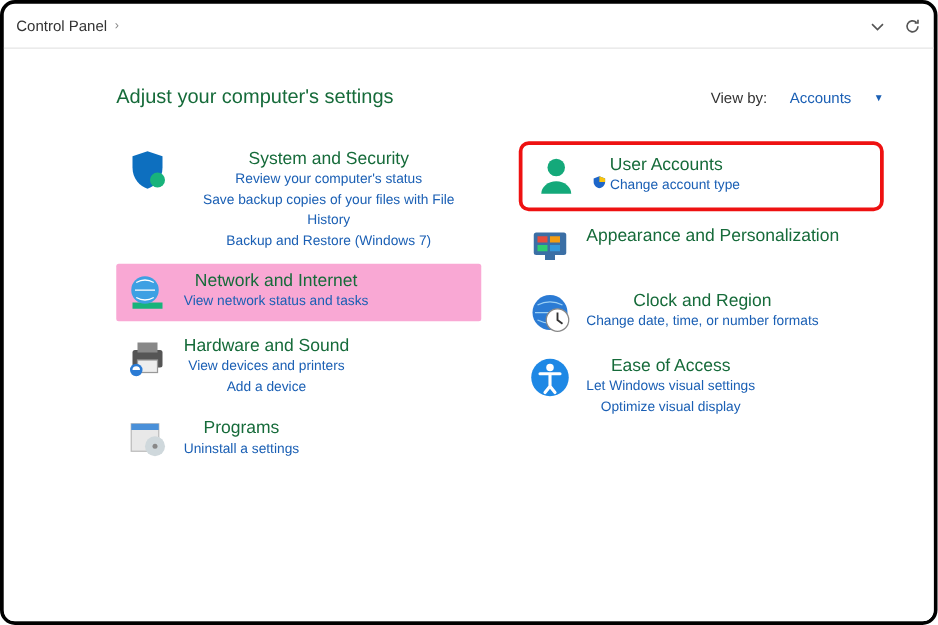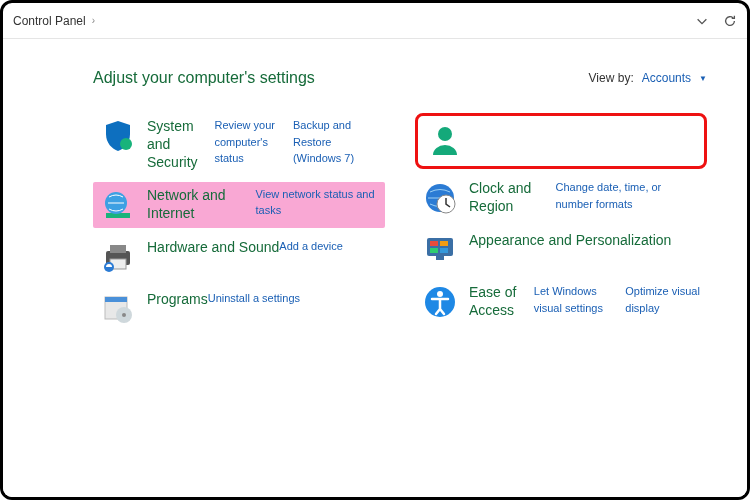--- a/index.html
+++ b/index.html
@@ -24,40 +24,40 @@
     }
     .breadcrumb { flex: 1; display: flex; align-items: center; gap: 6px; }
     .chev { color: #888; font-size: 10px; }
     .tb-icons { display: flex; gap: 14px; align-items: center; color: #555; }
     .tb-icons span svg { display: block; }
     .content {
       padding: 30px 40px 10px 90px;
     }
     .heading-row { display: flex; align-items: center; justify-content: space-between; margin-bottom: 26px; }
     .heading { color: #166b3a; font-size: 16px; font-weight: 400; }
-    .viewby { font-size: 12px; color: #333; display: flex; align-items: center; gap: 8px; }
+    .viewby { font-size: 12px; color: #333; display: flex; align-items: center; gap: 18px; }
     .viewby .cat { color: #1a5fb4; }
     .viewby .dd { font-size: 8px; color: #1a5fb4; }
     .columns { display: flex; gap: 30px; }
     .col { flex: 1; display: flex; flex-direction: column; gap: 6px; }
     .category {
       display: flex;
       gap: 10px;
       padding: 4px 6px;
       border-radius: 2px;
       position: relative;
     }
     .category.selected { background: #f9a8d4; }
     .category.boxed {
       border: 3px solid #e11;
       border-radius: 8px;
       padding: 6px 8px;
     }
     .cat-icon { width: 38px; height: 38px; flex-shrink: 0; display:flex; align-items:center; justify-content:center; }
-    .cat-body { display: flex; flex-direction: row; }
+    .cat-body { display: flex; flex-direction: column; text-align: center; }
     .cat-title { color: #166b3a; font-size: 14px; line-height: 1.3; }
     .cat-link { color: #1a5fb4; font-size: 11px; line-height: 1.5; cursor: pointer; }
     .shield { display:inline-block; vertical-align:middle; margin-right:3px; }
     .fade {
       position: absolute; left:0; right:0; bottom:0; height:120px;
       background: linear-gradient(to bottom, rgba(255,255,255,0), #fff 70%);
       pointer-events:none;
     }
   </style>
 </head>
@@ -99,20 +99,21 @@
       <div class="category">
         <div class="cat-icon">
           <svg width="36" height="36" viewBox="0 0 36 36">
               <path d="M18 3 L30 7 V16 C30 25 24 31 18 33 C12 31 6 25 6 16 V7 Z" fill="#0d6fbf"></path>
               <circle cx="26" cy="26" r="6" fill="#18b37b"></circle>
             </svg>
         </div>
         <div class="cat-body">
           <div class="cat-title">System and Security</div>
           <div class="cat-link">Review your computer's status</div>
+          <div class="cat-link">Save backup copies of your files with File History</div>
           <div class="cat-link">Backup and Restore (Windows 7)</div>
         </div>
       </div>
 
       <div class="category selected">
         <div class="cat-icon">
           <svg width="36" height="36" viewBox="0 0 36 36">
               <rect x="6" y="26" width="24" height="5" fill="#18b37b"></rect>
               <circle cx="16" cy="16" r="11" fill="#3da0e3"></circle>
               <path d="M9 10 q7 -4 14 0 M8 16 h16 M9 22 q7 4 14 0" stroke="#fff" stroke-width="1" fill="none"></path>
@@ -129,20 +130,21 @@
           <svg width="36" height="36" viewBox="0 0 36 36">
               <rect x="6" y="12" width="24" height="14" rx="2" fill="#555"></rect>
               <rect x="10" y="6" width="16" height="8" fill="#888"></rect>
               <rect x="10" y="20" width="16" height="10" fill="#eee" stroke="#999"></rect>
               <circle cx="9" cy="28" r="5" fill="#2b7bd4"></circle>
               <path d="M6 28 a3 3 0 0 1 6 0" fill="#fff"></path>
             </svg>
         </div>
         <div class="cat-body">
           <div class="cat-title">Hardware and Sound</div>
+          <div class="cat-link">View devices and printers</div>
           <div class="cat-link">Add a device</div>
         </div>
       </div>
 
       <div class="category">
         <div class="cat-icon">
           <svg width="36" height="36" viewBox="0 0 36 36">
               <rect x="5" y="6" width="22" height="22" fill="#e8e8e8" stroke="#bbb"></rect>
               <rect x="5" y="6" width="22" height="5" fill="#4a90d9"></rect>
               <circle cx="24" cy="24" r="8" fill="#cfd8dc"></circle>
@@ -158,34 +160,28 @@
 
     <div class="col">
 
       <div class="category boxed">
         <div class="cat-icon">
           <svg width="36" height="36" viewBox="0 0 36 36">
               <circle cx="18" cy="11" r="7" fill="#14a97a"></circle>
               <path d="M6 32 a12 10 0 0 1 24 0 Z" fill="#14a97a"></path>
             </svg>
         </div>
-      </div>
-
-      <div class="category">
-        <div class="cat-icon">
-          <svg width="36" height="36" viewBox="0 0 36 36">
-              <circle cx="18" cy="18" r="14" fill="#2b7bd4"></circle>
-              <path d="M8 12 q10 -5 20 0 M6 18 h24 M8 24 q10 5 20 0" stroke="#9cd0f4" stroke-width="1" fill="none"></path>
-              <circle cx="24" cy="24" r="9" fill="#fff" stroke="#888"></circle>
-              <path d="M24 18 v6 l4 3" stroke="#333" stroke-width="1.5" fill="none"></path>
-            </svg>
-        </div>
-        <div class="cat-body">
-          <div class="cat-title">Clock and Region</div>
-          <div class="cat-link">Change date, time, or number formats</div>
+        <div class="cat-body">
+          <div class="cat-title">User Accounts</div>
+          <div class="cat-link">
+            <span class="shield"><svg width="11" height="11" viewBox="0 0 12 12">
+                  <path d="M6 1 L11 3 V6 C11 9 8.5 11 6 11.5 C3.5 11 1 9 1 6 V3 Z" fill="#1e66c9"></path>
+                  <path d="M6 1 L11 3 V6 H6 Z" fill="#f8c40c"></path>
+                </svg></span><span>Change account type</span>
+          </div>
         </div>
       </div>
 
       <div class="category">
         <div class="cat-icon">
           <svg width="36" height="36" viewBox="0 0 36 36">
               <rect x="5" y="6" width="26" height="18" rx="2" fill="#3b6fa5"></rect>
               <rect x="8" y="9" width="8" height="5" fill="#e74c3c"></rect>
               <rect x="18" y="9" width="8" height="5" fill="#f39c12"></rect>
               <rect x="8" y="16" width="8" height="5" fill="#2ecc71"></rect>
@@ -194,20 +190,35 @@
             </svg>
         </div>
         <div class="cat-body">
           <div class="cat-title">Appearance and Personalization</div>
         </div>
       </div>
 
       <div class="category">
         <div class="cat-icon">
           <svg width="36" height="36" viewBox="0 0 36 36">
+              <circle cx="18" cy="18" r="14" fill="#2b7bd4"></circle>
+              <path d="M8 12 q10 -5 20 0 M6 18 h24 M8 24 q10 5 20 0" stroke="#9cd0f4" stroke-width="1" fill="none"></path>
+              <circle cx="24" cy="24" r="9" fill="#fff" stroke="#888"></circle>
+              <path d="M24 18 v6 l4 3" stroke="#333" stroke-width="1.5" fill="none"></path>
+            </svg>
+        </div>
+        <div class="cat-body">
+          <div class="cat-title">Clock and Region</div>
+          <div class="cat-link">Change date, time, or number formats</div>
+        </div>
+      </div>
+
+      <div class="category">
+        <div class="cat-icon">
+          <svg width="36" height="36" viewBox="0 0 36 36">
               <circle cx="18" cy="18" r="15" fill="#1e88e5"></circle>
               <circle cx="18" cy="10" r="3" fill="#fff"></circle>
               <path d="M10 15 h16 M18 15 v10 M14 30 l4 -5 l4 5" stroke="#fff" stroke-width="2.5" fill="none" stroke-linecap="round"></path>
             </svg>
         </div>
         <div class="cat-body">
           <div class="cat-title">Ease of Access</div>
           <div class="cat-link">Let Windows visual settings</div>
           <div class="cat-link">Optimize visual display</div>
         </div>

